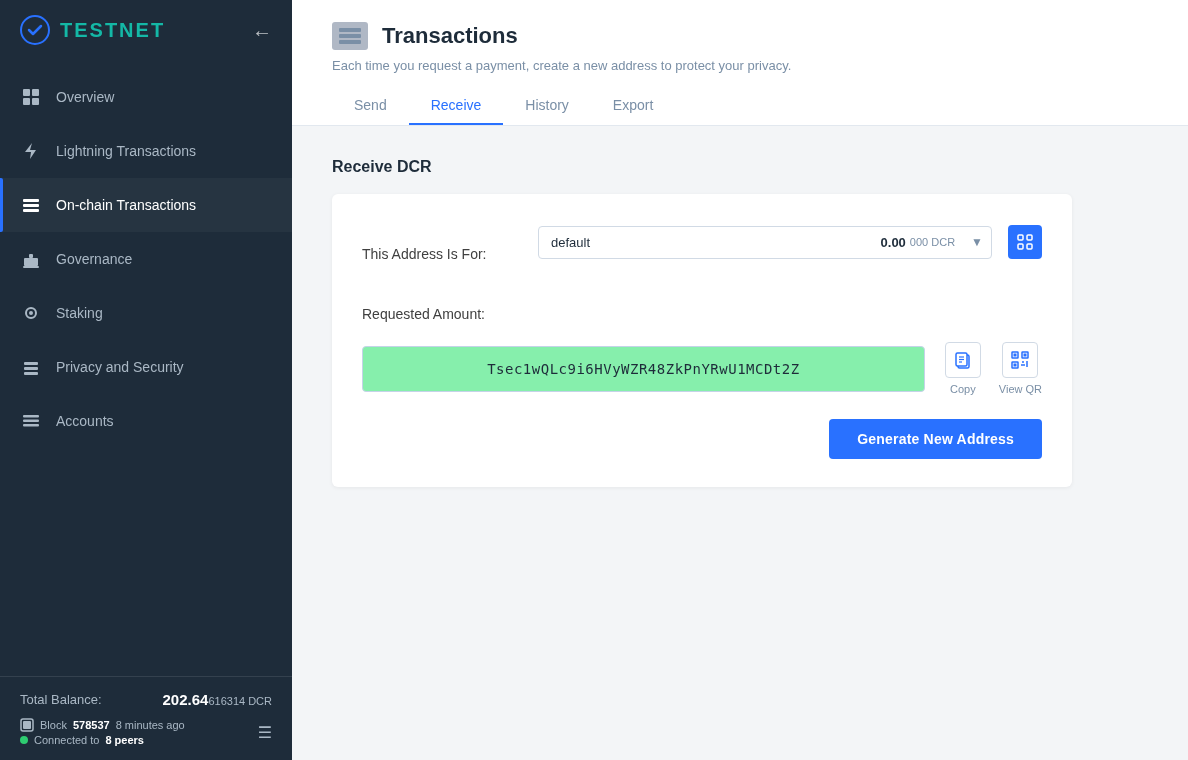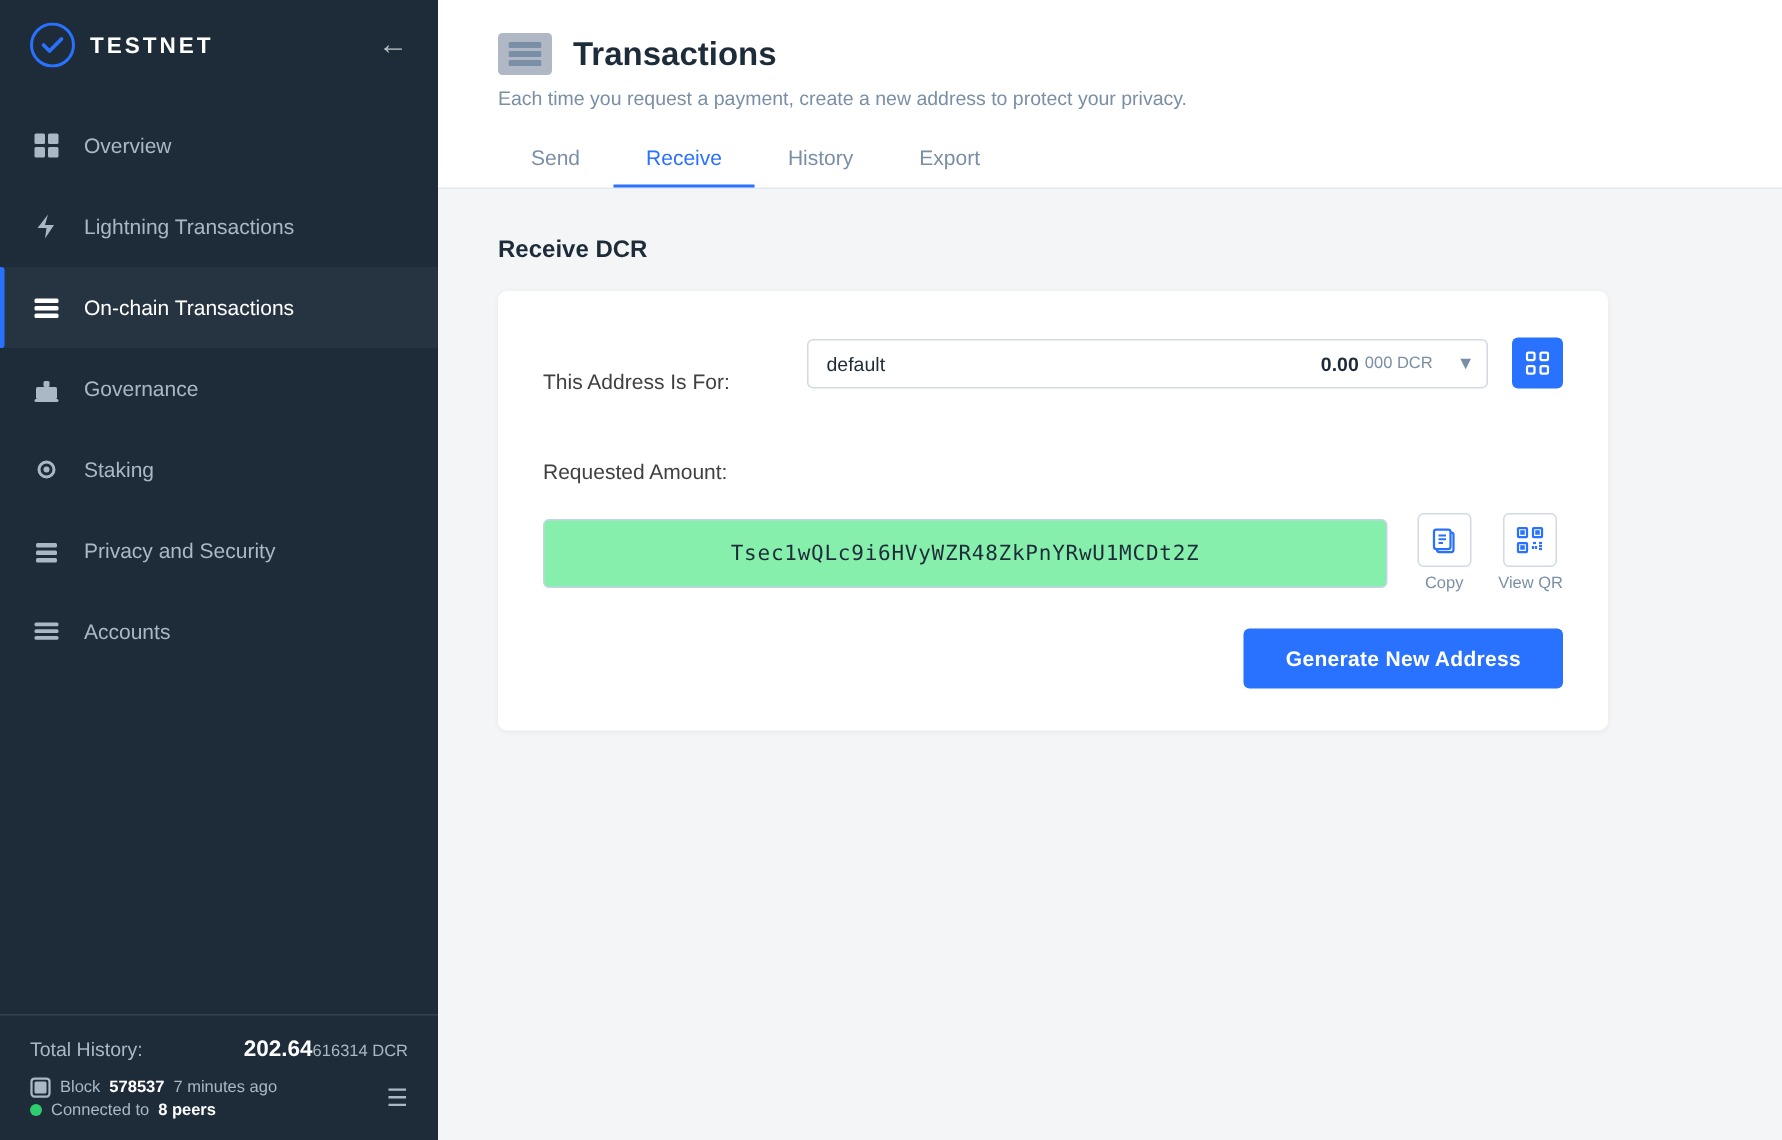--- a/index.html
+++ b/index.html
@@ -20,24 +20,24 @@
       align-items: center;
       padding: 18px 20px;
       height: 60px;
       gap: 10px;
     }
     .logo-icon {
       width: 30px;
       height: 30px;
     }
     .logo-text {
-      font-size: 15px;
+      font-size: 20px;
       font-weight: 700;
       letter-spacing: 2px;
-      color: #ffffff;
+      color: #14b8a6;
     }
     .sidebar-back {
       margin-left: auto;
       cursor: pointer;
       opacity: 0.7;
       font-size: 20px;
     }
     .sidebar-nav {
       flex: 1;
       overflow-y: auto;
@@ -415,35 +415,35 @@
             <rect x="1" y="12" width="16" height="2.5" rx="1" fill="#aab8c5"></rect>
           </svg>
       </span>
       <span>Accounts</span>
     </div>
 
   </nav>
 
   <div class="sidebar-footer">
     <div class="total-balance-row">
-      <span>Total History:</span>
+      <span>Total Balance:</span>
       <span class="total-balance-amount">
         <span class="balance-large">202.64</span><span class="balance-small">616314 DCR</span>
       </span>
     </div>
     <div class="footer-stats">
       <div class="footer-left">
         <div class="footer-row">
           <svg width="14" height="14" viewBox="0 0 14 14" fill="none">
               <rect x="1" y="1" width="12" height="12" rx="2" stroke="#aab8c5" stroke-width="1.5" fill="none"></rect>
               <rect x="3" y="3" width="8" height="8" rx="1" fill="#aab8c5"></rect>
             </svg>
           <span>Block</span>
           <span style="color:#fff;font-weight:600;">578537</span>
-          <span>7 minutes ago</span>
+          <span>8 minutes ago</span>
         </div>
         <div class="footer-row">
           <span class="status-dot"></span>
           <span>Connected to</span>
           <span style="color:#fff;font-weight:600;">8 peers</span>
         </div>
       </div>
       <span class="filter-icon">☰</span>
     </div>
   </div>

